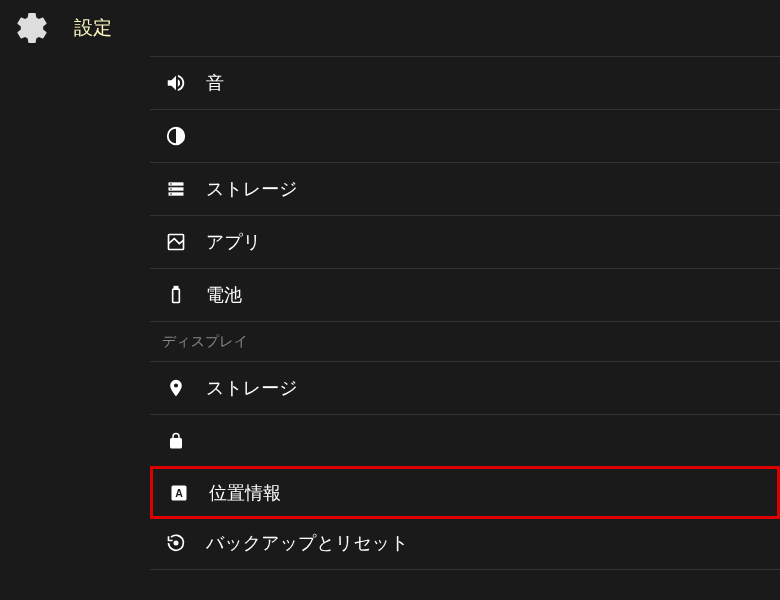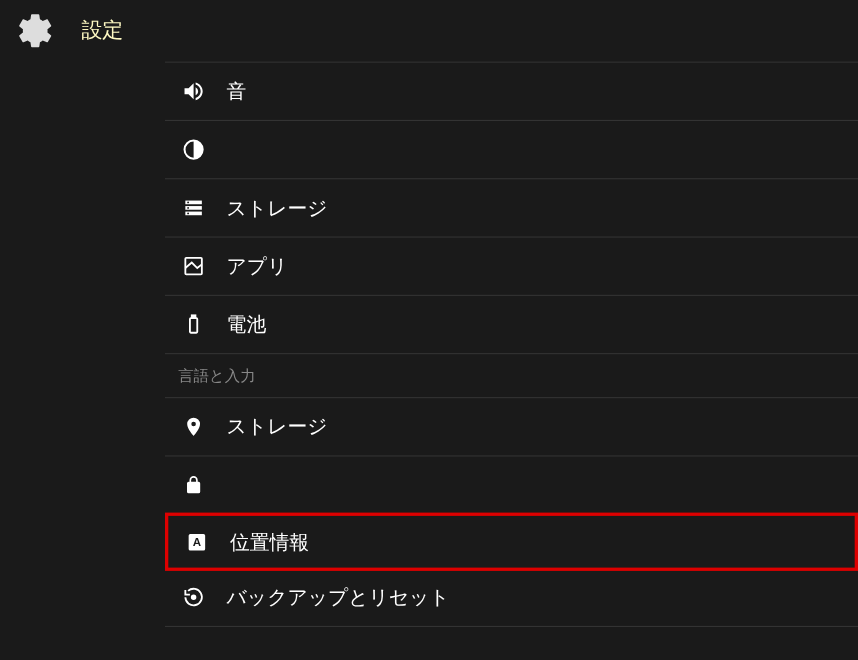--- a/index.html
+++ b/index.html
@@ -134,21 +134,21 @@
     <span class="icon">
       <svg width="20" height="22" viewBox="0 0 24 24" fill="none" stroke="#fff" stroke-width="2">
         <rect x="8" y="5" width="8" height="16" rx="1"></rect>
         <rect x="10" y="2" width="4" height="3" fill="#fff"></rect>
       </svg>
     </span>
     <span class="label">電池</span>
   </div>
 
   <div class="category">
-    <span class="cat-label">言語と入力</span>
+    <span class="cat-label">ディスプレイ</span>
   </div>
 
   <div class="item">
     <span class="icon">
       <svg width="20" height="22" viewBox="0 0 24 24" fill="#fff">
         <path d="M12,2A7,7 0 0,0 5,9C5,14.25 12,22 12,22S19,14.25 19,9A7,7 0 0,0 12,2M12,11.5A2.5,2.5 0 0,1 9.5,9A2.5,2.5 0 0,1 12,6.5A2.5,2.5 0 0,1 14.5,9A2.5,2.5 0 0,1 12,11.5Z"></path>
       </svg>
     </span>
     <span class="label">ストレージ</span>
   </div>

